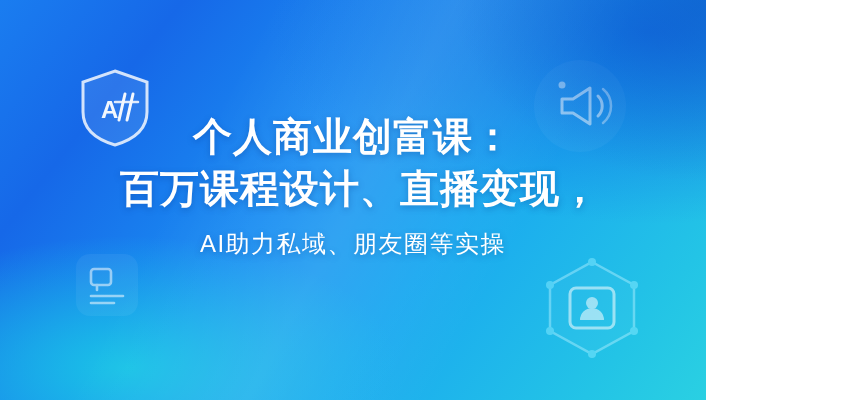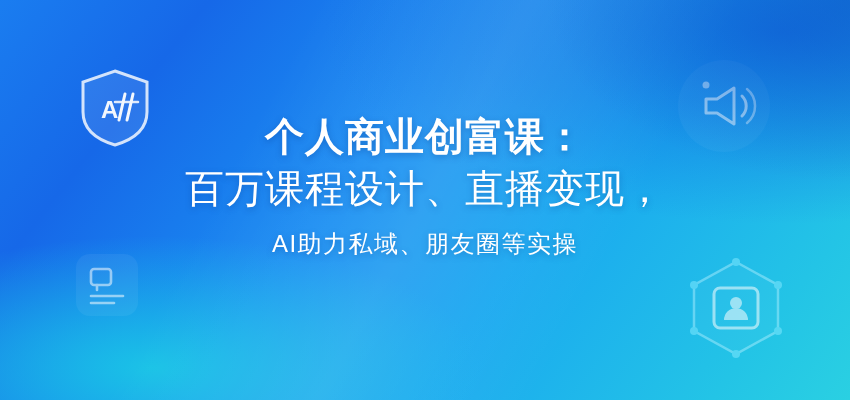--- a/index.html
+++ b/index.html
@@ -2,21 +2,21 @@
 <html><head>
 <meta charset="utf-8">
 <style>
   html, body {
     margin: 0;
     padding: 0;
     background: #ffffff;
   }
   #banner {
     position: relative;
-    width: 850px;
+    width: 706px;
     height: 400px;
     overflow: hidden;
     font-family: "Liberation Sans", sans-serif;
     background:
       radial-gradient(ellipse 70% 60% at 18% 92%, rgba(26,198,230,0.95) 0%, rgba(26,198,230,0.0) 55%),
       radial-gradient(ellipse 90% 80% at 92% 8%, rgba(18,110,225,0.85) 0%, rgba(18,110,225,0.0) 60%),
       linear-gradient(128deg, #1a7df0 0%, #1668e8 18%, #1a8df2 42%, #1aa8f0 62%, #23c4e6 88%, #2ad0e2 100%);
   }
   
   #banner::before {
@@ -89,21 +89,21 @@
     text-shadow: 0 2px 6px rgba(8,55,140,0.35);
     white-space: nowrap;
   }
   .line1 {
     font-size: 39px;
     font-weight: bold;
     line-height: 50px;
   }
   .line2 {
     font-size: 39px;
-    font-weight: normal;
+    font-weight: bold;
     line-height: 54px;
   }
   .line3 {
     font-size: 24px;
     font-weight: normal;
     line-height: 56px;
     letter-spacing: 1.5px;
   }
 </style>
 </head>

